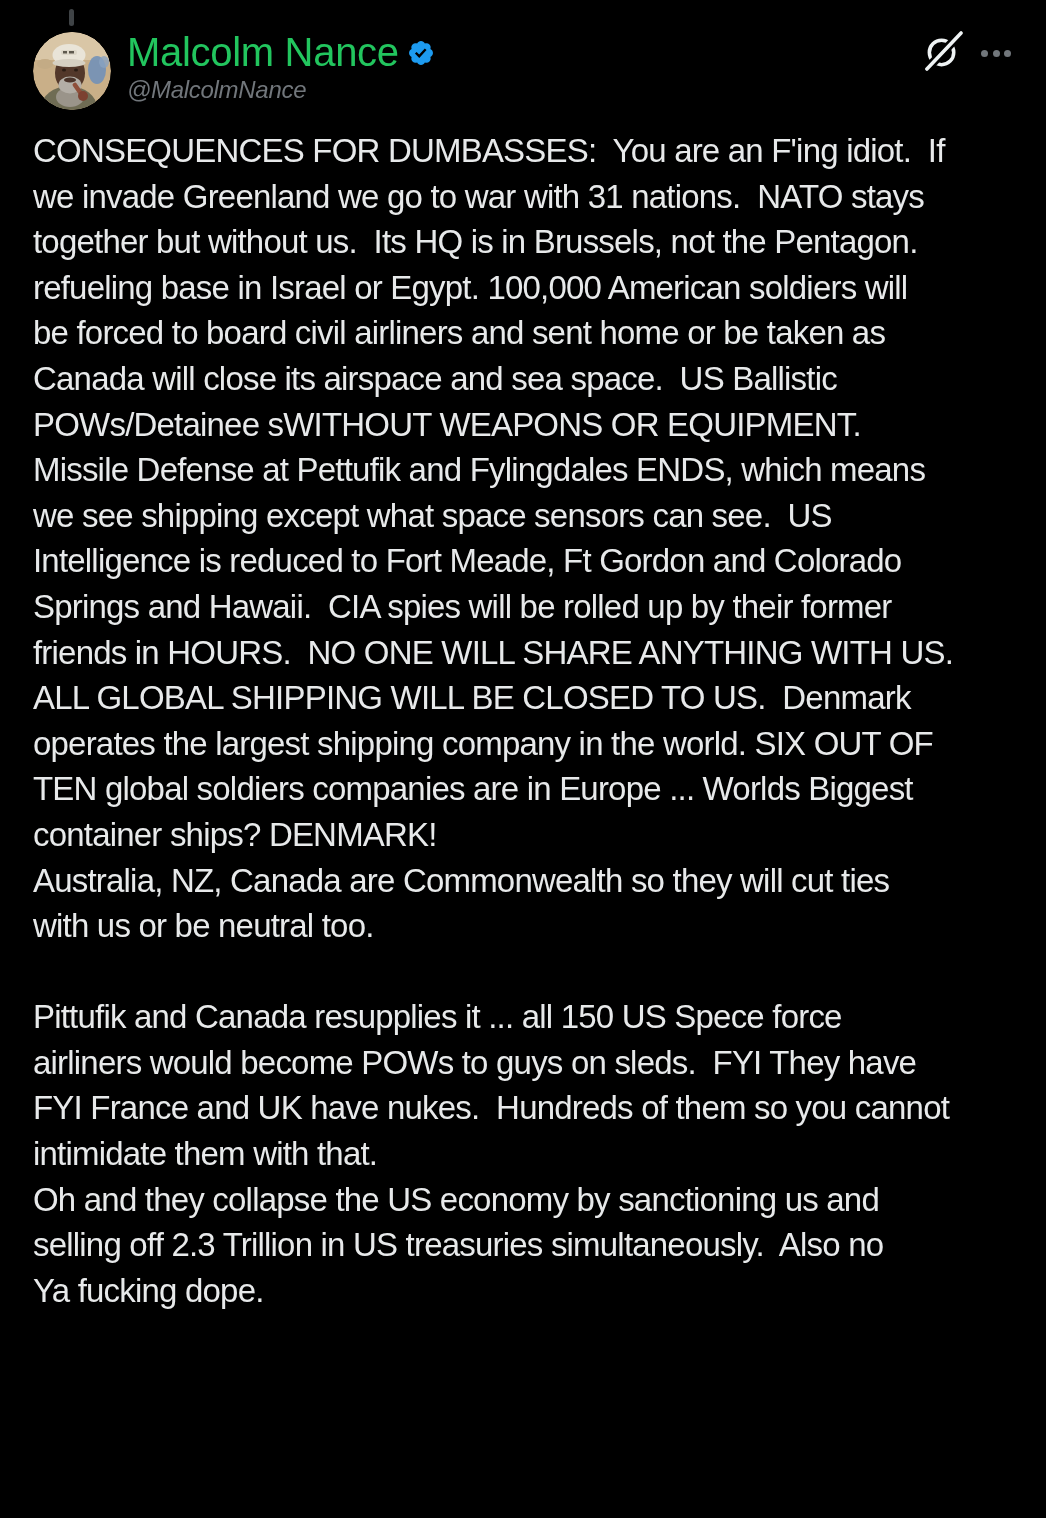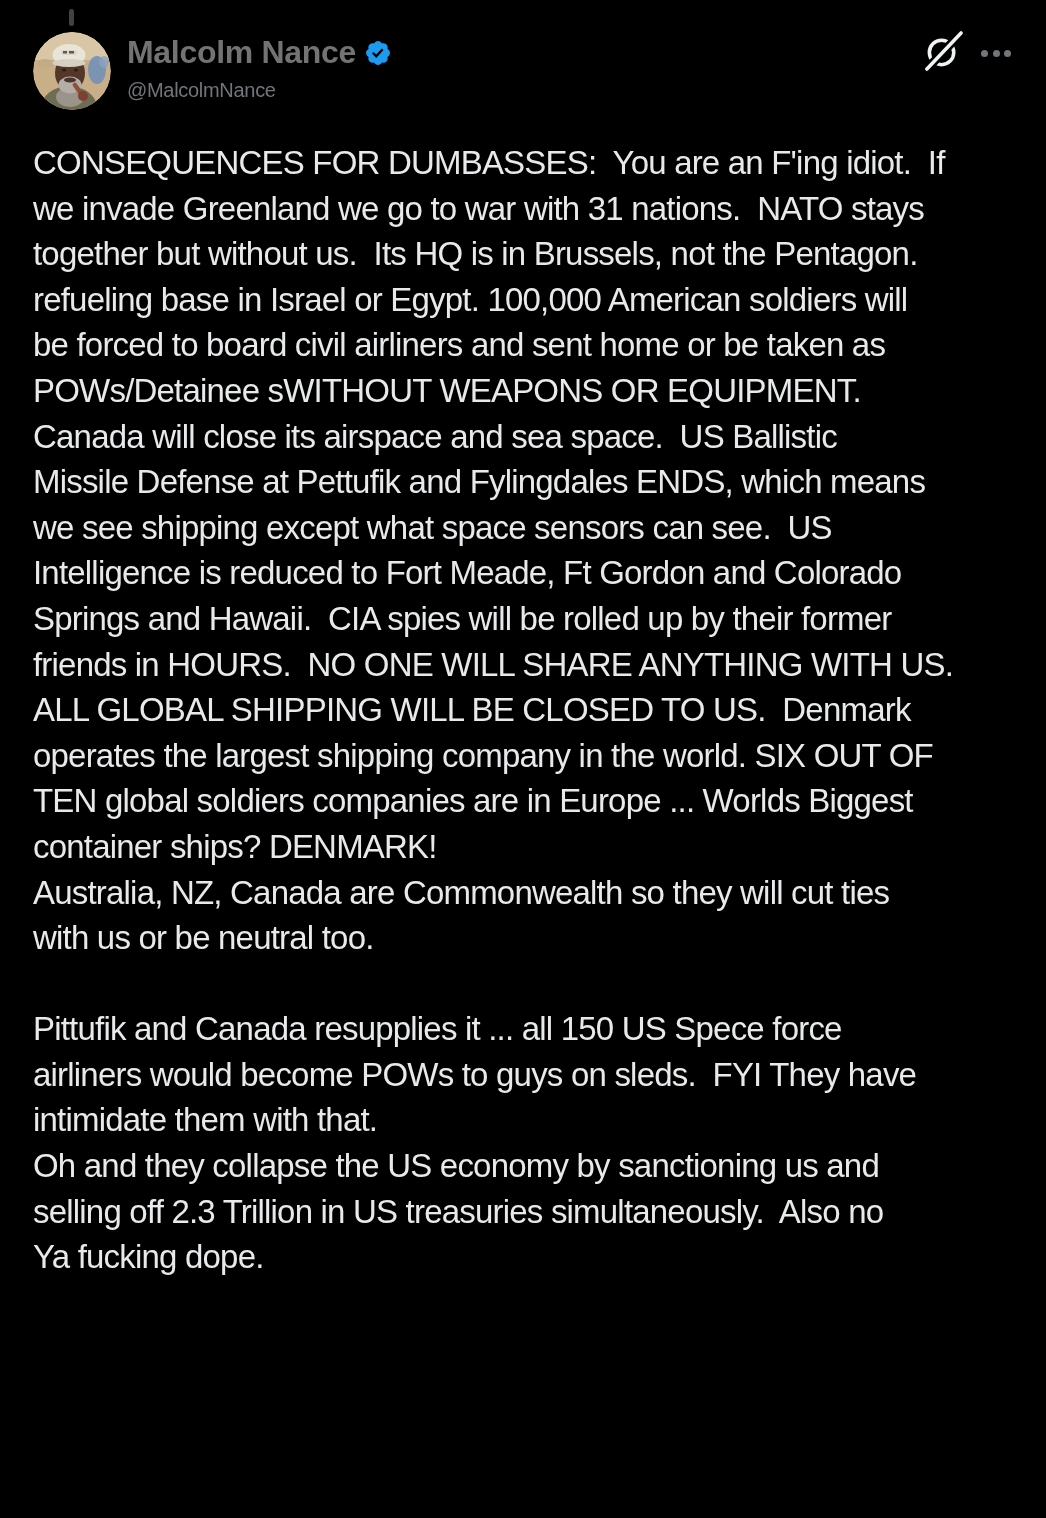--- a/index.html
+++ b/index.html
@@ -39,35 +39,36 @@
     position: absolute;
     left: 127px;
     top: 35px;
   }
   .author-name-row {
     display: flex;
     align-items: center;
     gap: 8px;
   }
   .author-name {
-    font-size: 32px;
-    font-weight: 700;
-    color: #737373;
+    font-size: 40px;
+    font-weight: 400;
+    color: #22c55e;
     letter-spacing: -0.3px;
     line-height: 34px;
     cursor: pointer;
   }
   .badge { width: 28px; height: 28px; margin-top: 2px; }
   .author-handle {
-    font-size: 20px;
+    font-size: 24px;
     color: #71767b;
     line-height: 34px;
     margin-top: 4px;
     letter-spacing: -0.3px;
     cursor: pointer;
+    font-style: italic;
   }
   .actions {
     position: absolute;
     top: 30px;
     right: 33px;
     display: flex;
     align-items: center;
   }
   .grok-btn {
     width: 41px;
@@ -85,21 +86,21 @@
   }
   .more-dot {
     width: 7px;
     height: 7px;
     border-radius: 50%;
     background: #71767b;
   }
   .tweet-body {
     position: absolute;
     left: 33px;
-    top: 140px;
+    top: 128px;
     width: 1002px;
   }
   .tweet-line {
     font-size: 33px;
     line-height: 45.6px;
     min-height: 45.6px;
     color: #e7e9ea;
     letter-spacing: -0.8px;
     white-space: pre;
   }
@@ -164,35 +165,36 @@
       <span class="more-dot"></span>
     </div>
   </div>
 
   <div class="tweet-body" id="tweet-body">
       <div class="tweet-line">CONSEQUENCES FOR DUMBASSES:  You are an F'ing idiot.  If</div>
       <div class="tweet-line">we invade Greenland we go to war with 31 nations.  NATO stays</div>
       <div class="tweet-line">together but without us.  Its HQ is in Brussels, not the Pentagon.</div>
       <div class="tweet-line">refueling base in Israel or Egypt. 100,000 American soldiers will</div>
       <div class="tweet-line">be forced to board civil airliners and sent home or be taken as</div>
+      <div class="tweet-line">Canada will close its airspace and sea space.  US Ballistic</div>
       <div class="tweet-line">POWs/Detainee sWITHOUT WEAPONS OR EQUIPMENT.</div>
-      <div class="tweet-line">Canada will close its airspace and sea space.  US Ballistic</div>
       <div class="tweet-line">Missile Defense at Pettufik and Fylingdales ENDS, which means</div>
       <div class="tweet-line">we see shipping except what space sensors can see.  US</div>
       <div class="tweet-line">Intelligence is reduced to Fort Meade, Ft Gordon and Colorado</div>
       <div class="tweet-line">Springs and Hawaii.  CIA spies will be rolled up by their former</div>
       <div class="tweet-line">friends in HOURS.  NO ONE WILL SHARE ANYTHING WITH US.</div>
       <div class="tweet-line">ALL GLOBAL SHIPPING WILL BE CLOSED TO US.  Denmark</div>
       <div class="tweet-line">operates the largest shipping company in the world. SIX OUT OF</div>
       <div class="tweet-line">TEN global soldiers companies are in Europe ... Worlds Biggest</div>
       <div class="tweet-line">container ships? DENMARK!</div>
       <div class="tweet-line">Australia, NZ, Canada are Commonwealth so they will cut ties</div>
       <div class="tweet-line">with us or be neutral too.</div>
       <div class="tweet-line"></div>
       <div class="tweet-line">Pittufik and Canada resupplies it ... all 150 US Spece force</div>
       <div class="tweet-line">airliners would become POWs to guys on sleds.  FYI They have</div>
+      <div class="tweet-line">FYI France and UK have nukes.  Hundreds of them so you cannot</div>
       <div class="tweet-line">intimidate them with that.</div>
       <div class="tweet-line">Oh and they collapse the US economy by sanctioning us and</div>
       <div class="tweet-line">selling off 2.3 Trillion in US treasuries simultaneously.  Also no</div>
       <div class="tweet-line">Ya fucking dope.</div>
     </div>
 
 </div>
 
 </body></html>

